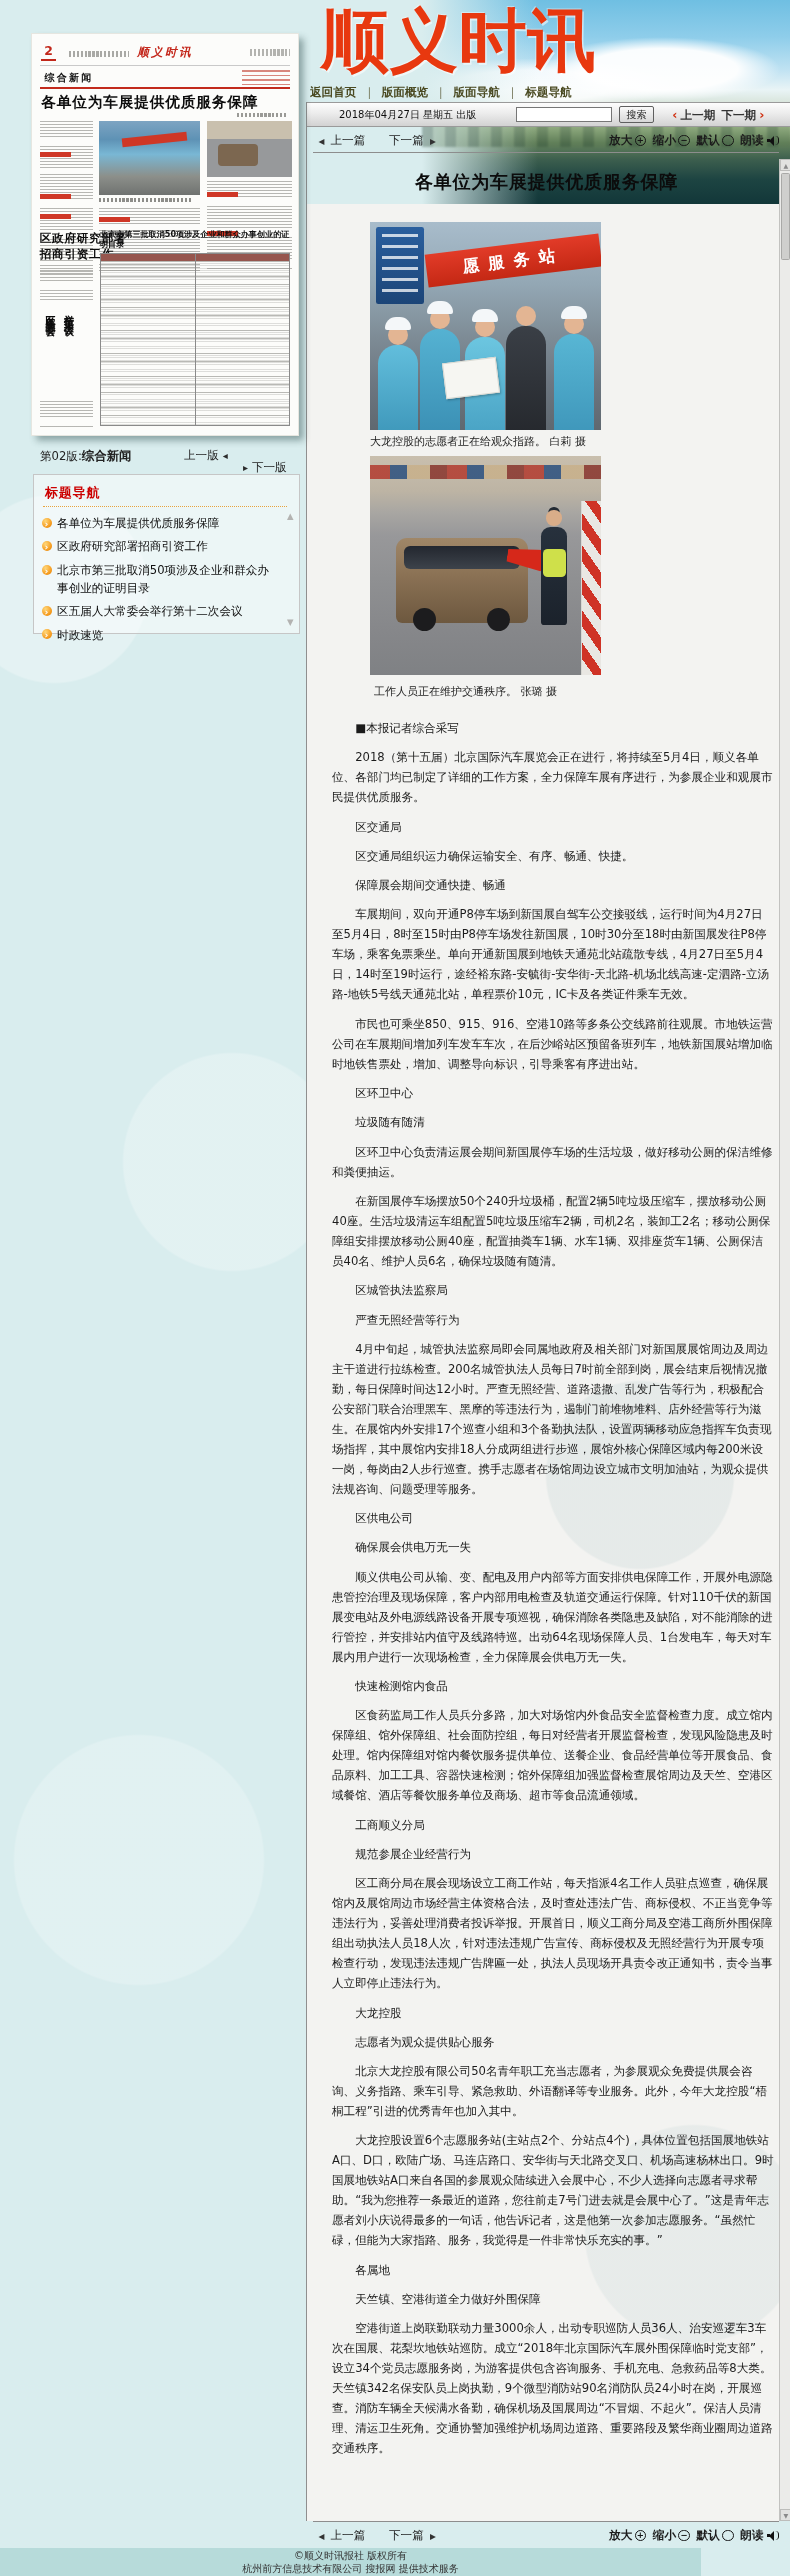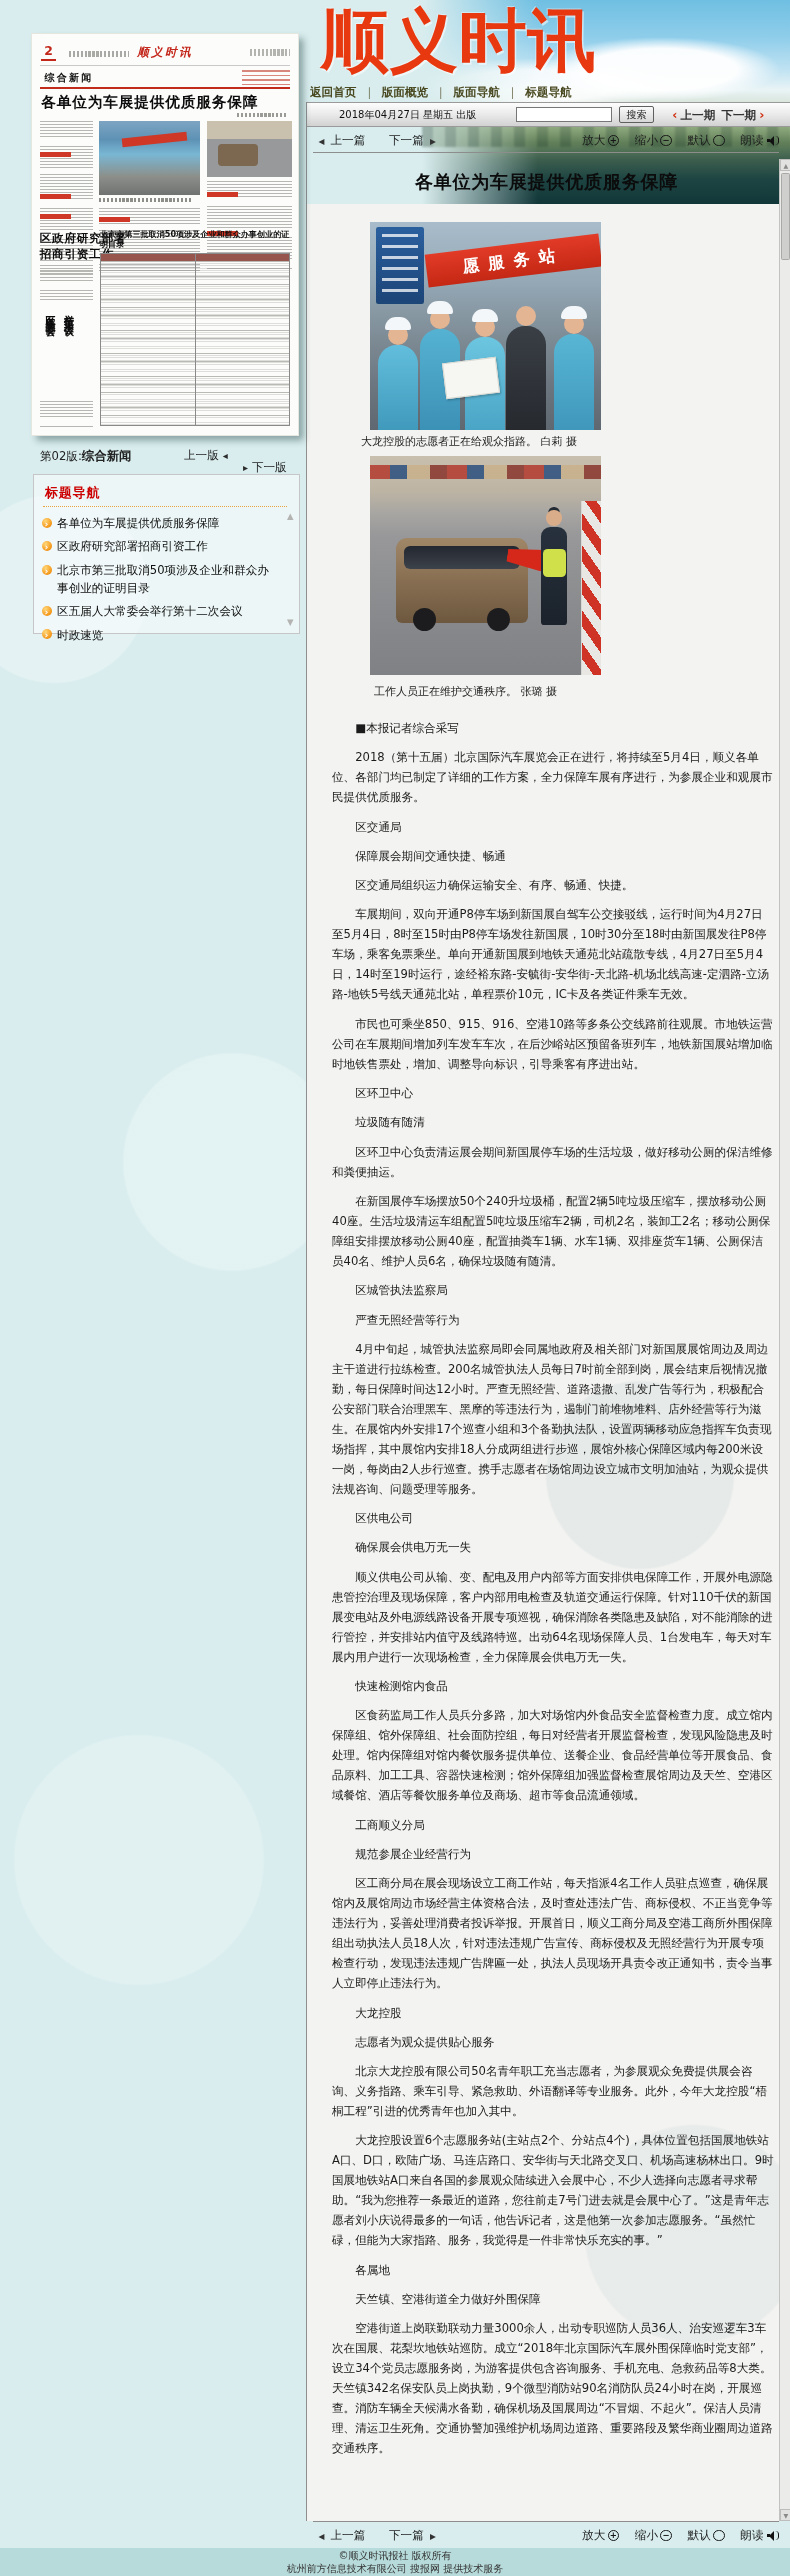--- a/index.html
+++ b/index.html
@@ -50,21 +50,21 @@
   .issue-nav { margin-left:18.6px; font-size:11.6px; color:#333; font-weight:bold; white-space:nowrap; }
   .issue-link { cursor:pointer; margin:0 3.1px; }
   .rarr-l::before { content:"‹"; color:#d02f10; font-weight:bold; font-size:12.4px; }
   .rarr-r::before { content:"›"; color:#d02f10; font-weight:bold; font-size:12.4px; }
 
   
   .toolbar { left:306px; width:484px; height:23px; display:flex; justify-content:space-between; align-items:center;
     padding:0 11px 0 12.4px; font-size:11.6px; color:#1c1c1c; }
   .tb-left span, .tb-right span { vertical-align:middle; }
   .tb-item { cursor:pointer; margin-right:20px; }
-  .tb-right .tb-item { margin-right:0; margin-left:12px; }
+  .tb-right .tb-item { margin-right:0; margin-left:3px;font-weight:bold; }
   .tri-l::before { content:"◀"; font-size:7.7px; color:#333; margin-right:6.2px; }
   .tri-r::after { content:"▶"; font-size:7.7px; color:#333; margin-left:6.2px; }
   .cicon { display:inline-flex; width:11.6px; height:11.6px; border:1.5px solid #161616; border-radius:50%;
     align-items:center; justify-content:center; font-size:8.5px; font-weight:bold; line-height:1;
     margin-left:2.3px; vertical-align:-1.5px; color:#161616; }
   .cicon.plus::before { content:"+"; }
   .cicon.minus::before { content:"−"; }
   .spk { display:inline-block; position:relative; width:12.4px; height:10px; margin-left:3.1px; vertical-align:-0.8px; }
   .spk::before { content:""; position:absolute; left:0; top:3.1px; width:3.1px; height:3.9px; background:#111; }
   .spk::after { content:""; position:absolute; left:2.3px; top:0; border-top:5px solid transparent;
@@ -100,21 +100,21 @@
   .person.p2v { left:50px; height:107px; background:linear-gradient(180deg,#55b2d2,#3a8fb4); }
   .person.p3v { left:95px; height:99px; background:linear-gradient(180deg,#6cc6e0,#48a2c4); }
   .person.p4v { left:136px; height:110px; background:linear-gradient(180deg,#3a3f46,#25282d); }
   .person.p4v::after { display:none; }
   .person.p5v { left:184px; height:102px; background:linear-gradient(180deg,#58b6d4,#3e96ba); }
   .person.p1v { left:7.7px; height:91px; }
   .p1-paper { position:absolute; left:74px; bottom:34px; width:54px; height:36px; background:#f6f6f2;
     border:0.8px solid #d9d9d2; transform:rotate(-7deg); box-shadow:0.8px 1.5px 2.3px rgba(0,0,0,.25); }
 
   .caption { font-size:11px; color:#1f1f1f; }
-  .cap1 { left:361px; top:434px; }
+  .cap1 { left:370px; top:434px; }
   .cap2 { left:374px; top:684px; }
 
   
   .photo2 { left:370px; top:456px; width:231px; height:219px; overflow:hidden;
     background:linear-gradient(180deg,#c9bfae 0%, #bdb4a4 16%, #a8a6a2 26%, #98989a 36%, #8f9092 56%, #86878a 80%, #7f8184 100%); }
   .p2-signs { position:absolute; left:0; top:9.3px; width:100%; height:14px; opacity:.85;
     background:repeating-linear-gradient(90deg,#b23a2e 0 20px, #2a4f7e 20px 37px, #c8b08a 37px 60px, #88342c 60px 77px); }
   .p2-van { position:absolute; left:26px; top:82px; width:132px; height:85px; border-radius:11px 11px 6.2px 6.2px;
     background:linear-gradient(180deg,#a08768 0%, #8a7154 45%, #6d583f 100%); }
   .p2-van::before { content:""; position:absolute; left:7.7px; top:7.7px; right:7.7px; height:23px; border-radius:6.2px;
@@ -138,21 +138,21 @@
 
   
   .scrollbar { left:779px; top:159px; width:11.6px; height:2362px; background:#ebebe9; border-left:0.8px solid #c2c2c0; }
   .sb-arrow { position:absolute; left:0; width:11.6px; height:11.6px; background:#e2e2e0; border:0.8px solid #bdbdbb;
     color:#8a8a8a; font-size:6.2px; text-align:center; line-height:11px; cursor:pointer; }
   .sb-up { top:0; } .sb-down { bottom:0; }
   .sb-thumb { position:absolute; left:0.8px; top:14px; width:9.3px; height:87px; background:#cfcfcd;
     border:0.8px solid #a9a9a7; border-radius:1.5px; cursor:pointer; }
 
   
-  .footer { left:0; top:2548px; width:790px; height:28px; background:#b7dbda; text-align:center;
+  .footer { left:0; top:2548px; width:701px; height:28px; background:#b7dbda; text-align:center;
     font-size:10px; color:#333; padding-top:2.3px; line-height:12.4px; }
 
   
   .thumb { left:31px; top:33px; width:268px; height:403px; background:#fcfcfa; border:0.8px solid #e6e6e0;
     box-shadow:4.6px 5.4px 7px rgba(40,70,70,.45); cursor:pointer; }
   .t-head { position:absolute; left:7.7px; top:6.2px; right:7.7px; height:26px; border-bottom:0.8px solid #c9c9c9; }
   .t-num { position:absolute; left:1.5px; top:3.1px; color:#c2271a; font-weight:bold; font-size:12.4px;
     border-bottom:2.3px solid #c2271a; padding:0 3.1px 0.8px; }
   .t-mail { position:absolute; left:29.4px; top:11px; width:60px; height:5.4px;
     background:repeating-linear-gradient(90deg,#a9a9a5 0 2.3px, transparent 2.3px 3.9px); }
@@ -266,22 +266,22 @@
     <div class="p2-flag"></div>
     <div class="p2-cop"></div>
     <div class="p2-barrier"></div>
   </div>
   <div class="abs caption cap2">工作人员正在维护交通秩序。 张璐 摄</div>
 
   <div class="abs body-col">
       <p>■本报记者综合采写</p>
       <p>2018（第十五届）北京国际汽车展览会正在进行，将持续至5月4日，顺义各单位、各部门均已制定了详细的工作方案，全力保障车展有序进行，为参展企业和观展市民提供优质服务。</p>
       <p>区交通局</p>
+      <p>区交通局组织运力确保运输安全、有序、畅通、快捷。</p>
       <p>保障展会期间交通快捷、畅通</p>
-      <p>区交通局组织运力确保运输安全、有序、畅通、快捷。</p>
       <p>车展期间，双向开通P8停车场到新国展自驾车公交接驳线，运行时间为4月27日至5月4日，8时至15时由P8停车场发往新国展，10时30分至18时由新国展发往P8停车场，乘客免票乘坐。单向开通新国展到地铁天通苑北站疏散专线，4月27日至5月4日，14时至19时运行，途经裕东路-安毓街-安华街-天北路-机场北线高速-定泗路-立汤路-地铁5号线天通苑北站，单程票价10元，IC卡及各类证件乘车无效。</p>
       <p>市民也可乘坐850、915、916、空港10路等多条公交线路前往观展。市地铁运营公司在车展期间增加列车发车车次，在后沙峪站区预留备班列车，地铁新国展站增加临时地铁售票处，增加、调整导向标识，引导乘客有序进出站。</p>
       <p>区环卫中心</p>
       <p>垃圾随有随清</p>
       <p>区环卫中心负责清运展会期间新国展停车场的生活垃圾，做好移动公厕的保洁维修和粪便抽运。</p>
       <p>在新国展停车场摆放50个240升垃圾桶，配置2辆5吨垃圾压缩车，摆放移动公厕40座。生活垃圾清运车组配置5吨垃圾压缩车2辆，司机2名，装卸工2名；移动公厕保障组安排摆放移动公厕40座，配置抽粪车1辆、水车1辆、双排座货车1辆、公厕保洁员40名、维护人员6名，确保垃圾随有随清。</p>
       <p>区城管执法监察局</p>
       <p>严查无照经营等行为</p>
       <p>4月中旬起，城管执法监察局即会同属地政府及相关部门对新国展展馆周边及周边主干道进行拉练检查。200名城管执法人员每日7时前全部到岗，展会结束后视情况撤勤，每日保障时间达12小时。严查无照经营、道路遗撒、乱发广告等行为，积极配合公安部门联合治理黑车、黑摩的等违法行为，遏制门前堆物堆料、店外经营等行为滋生。在展馆内外安排17个巡查小组和3个备勤执法队，设置两辆移动应急指挥车负责现场指挥，其中展馆内安排18人分成两组进行步巡，展馆外核心保障区域内每200米设一岗，每岗由2人步行巡查。携手志愿者在场馆周边设立城市文明加油站，为观众提供法规咨询、问题受理等服务。</p>
       <p>区供电公司</p>

